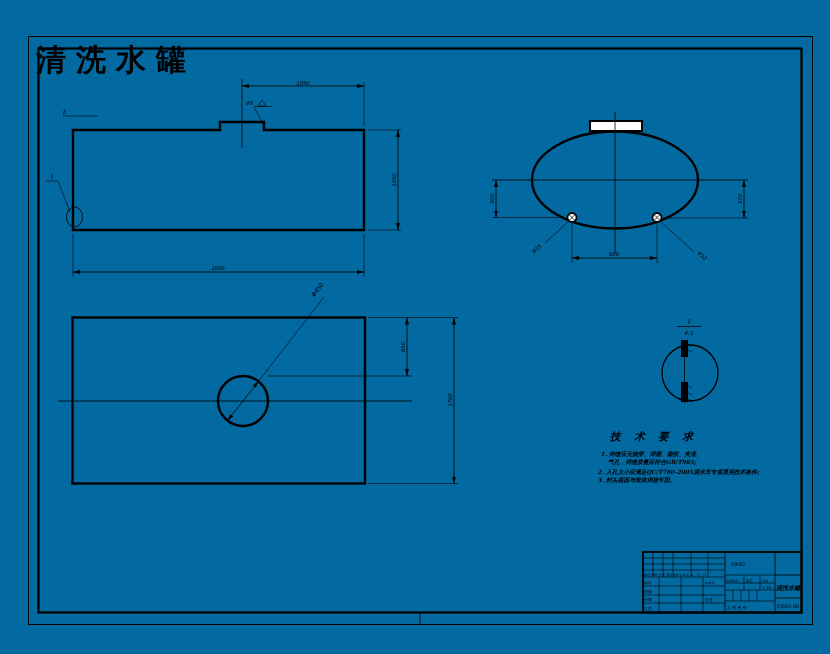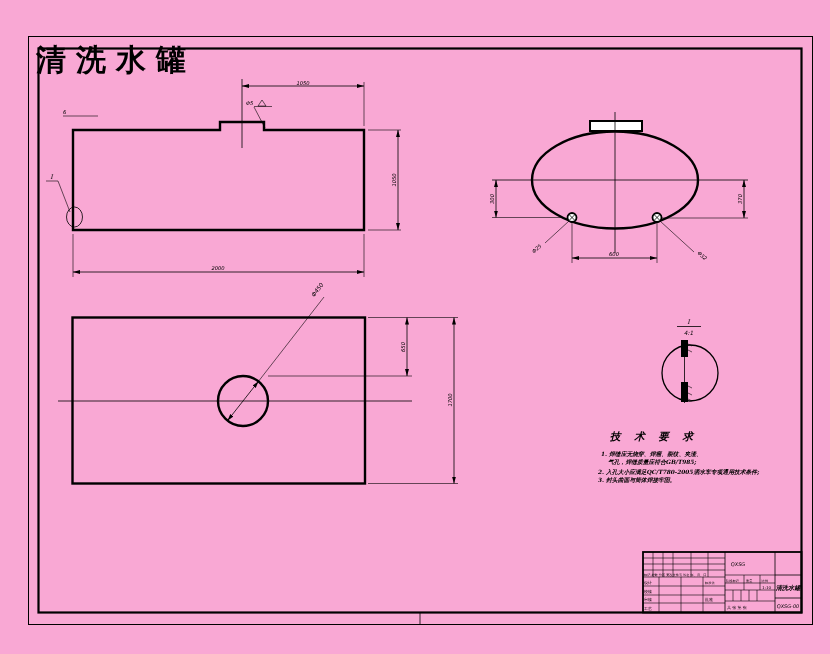--- a/index.html
+++ b/index.html
@@ -1,16 +1,16 @@
 <!DOCTYPE html>
 <html><head>
 <meta charset="utf-8">
 <style>
   html,body{margin:0;padding:0;background:#ffffff;}
-  #stage{position:relative;width:830px;height:654px;background:#f9a8d4;overflow:hidden;}
+  #stage{position:relative;width:830px;height:654px;background:#0369a1;overflow:hidden;}
   svg{position:absolute;left:0;top:0;}
   text{fill:#000;font-family:"DejaVu Serif",serif;}
   .dim{font:italic 5.2px "DejaVu Sans",sans-serif;}
   .dim6{font:italic 5.8px "DejaVu Sans",sans-serif;}
   .lbl{font:italic 6.5px "DejaVu Serif",serif;}
   .tb-tiny{font:3.2px "DejaVu Serif",serif;}
   .tb-small{font:4px "DejaVu Serif",serif;}
   .tb-mid{font:italic 5px "DejaVu Sans",sans-serif;}
   .tech-line{font:italic 600 5.8px "DejaVu Serif",serif;}
   .tech-title{font:italic 700 10.5px "DejaVu Serif",serif;letter-spacing:5px;}

